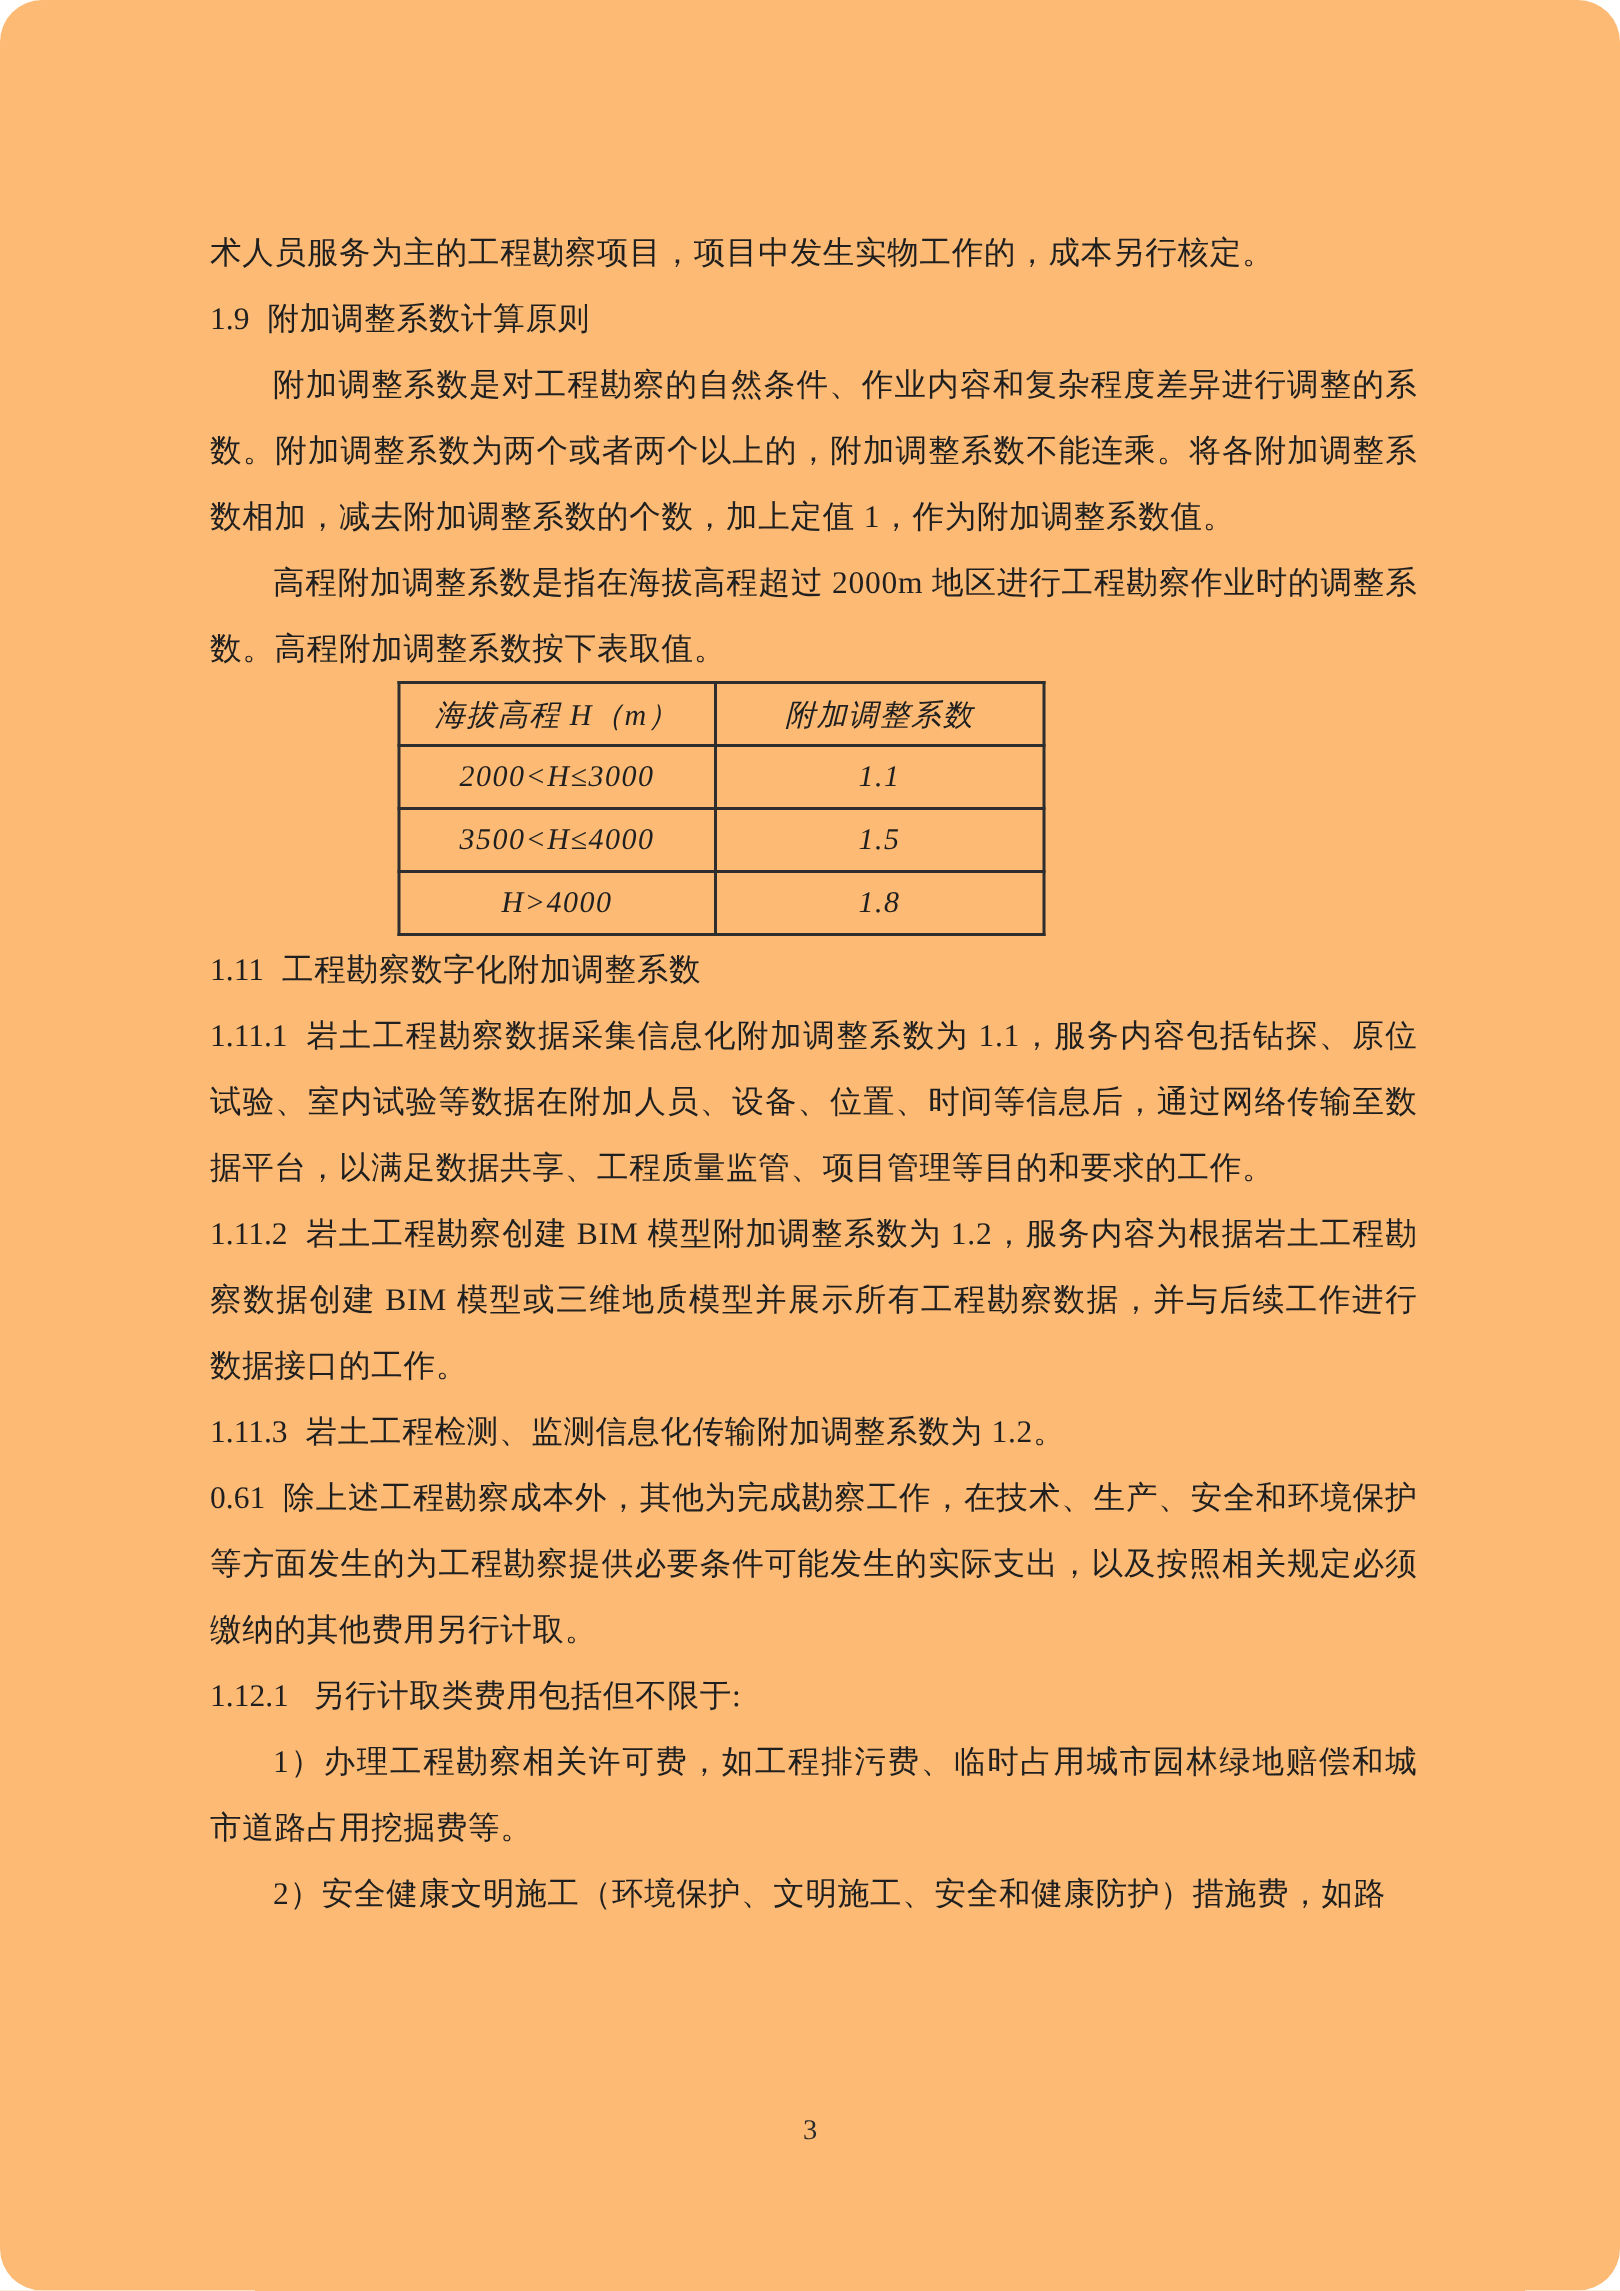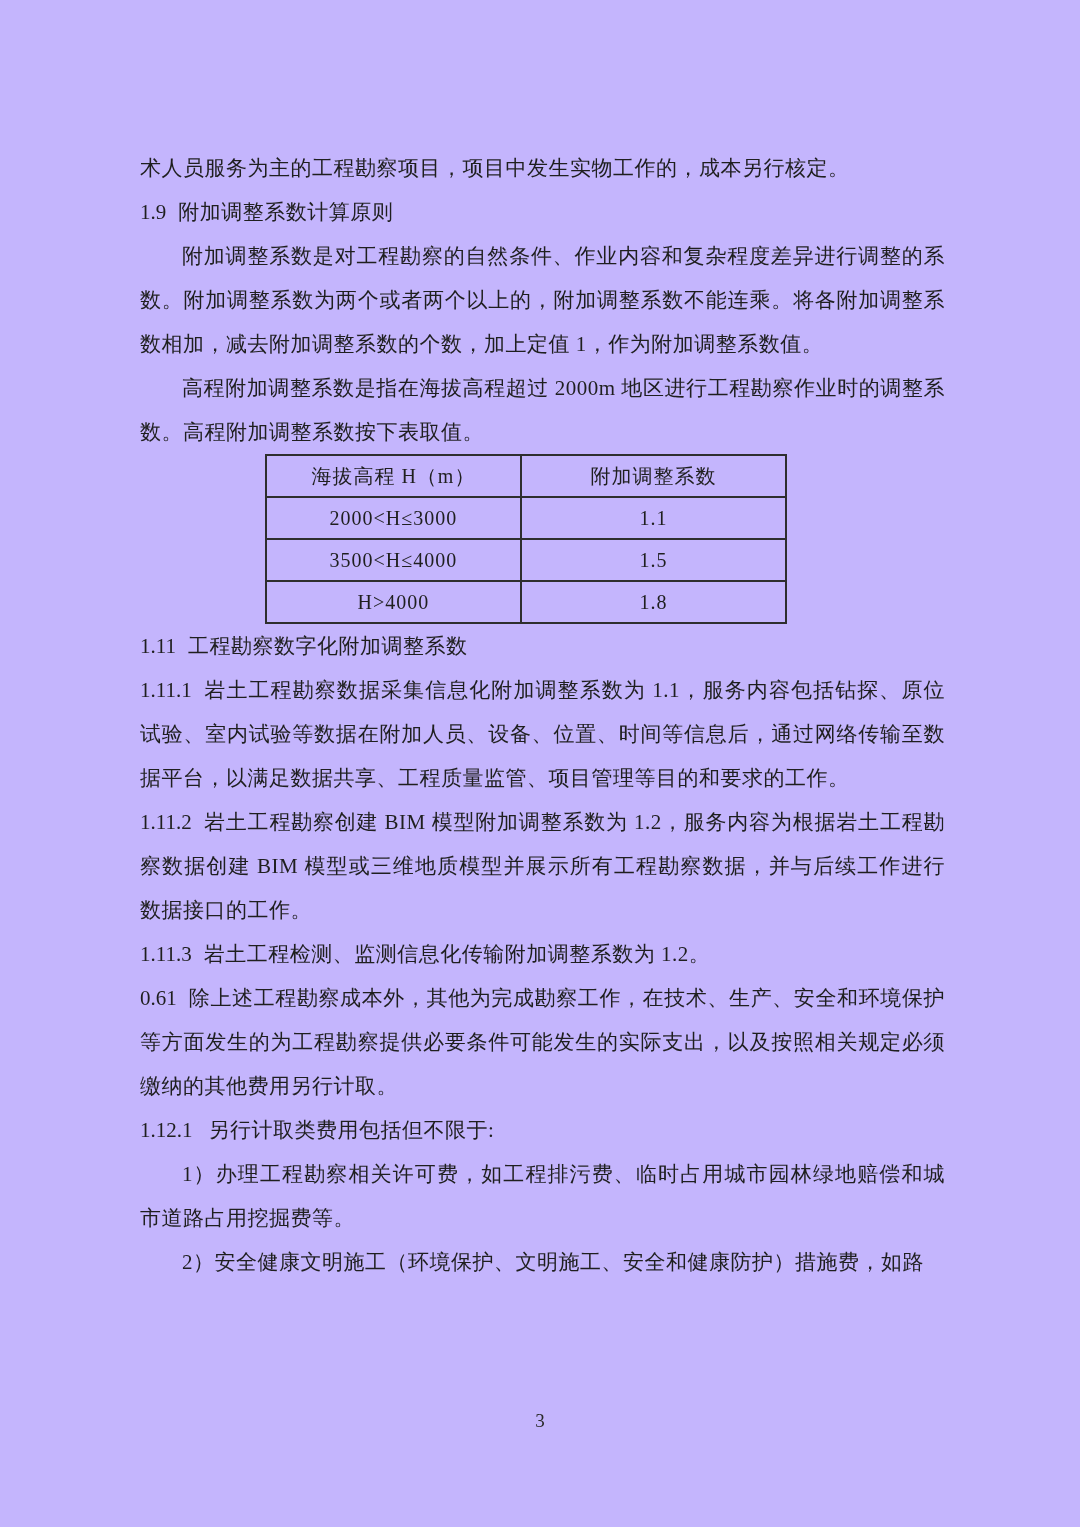--- a/index.html
+++ b/index.html
@@ -5,25 +5,26 @@
   html, body {
     margin: 0;
     padding: 0;
     background: #ffffff;
   }
   .page {
     position: relative;
     width: 1080px;
     height: 1527px;
     box-sizing: border-box;
-    background: #c4b5fd;
+    background: #fdba74;
     color: #1f1f1f;
     font-family: "Liberation Serif", "DejaVu Serif", serif;
     padding: 146px 135px 0 140px;
     overflow: hidden;
+    border-radius: 28px;
   }
   .body {
     margin: 0;
     font-size: 21px;
     line-height: 44px;
     letter-spacing: 0.5px;
     text-align: justify;
   }
   .indent {
     text-indent: 2em;
@@ -34,22 +35,23 @@
     letter-spacing: 0;
   }
   .num-wide {
     margin-right: 16px;
   }
   .table-wrap {
     margin: 0 0 0 125px;
   }
   table.coef-table {
     border-collapse: collapse;
-    width: 522px;
+    width: 432px;
     table-layout: fixed;
+    font-style: italic;
   }
   table.coef-table th,
   table.coef-table td {
     border: 2px solid #2e2e2e;
     height: 40px;
     text-align: center;
     vertical-align: middle;
     font-size: 20px;
     font-weight: normal;
     letter-spacing: 1px;

